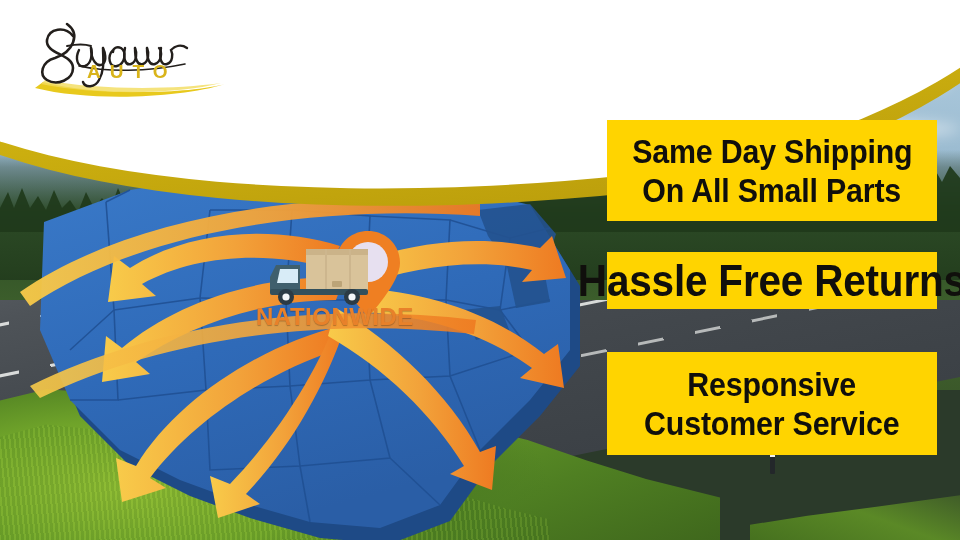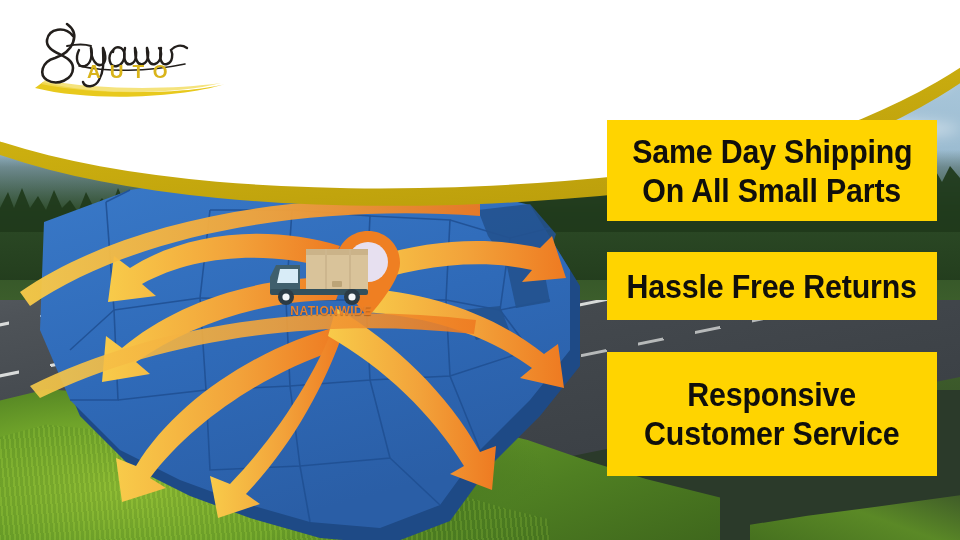--- a/index.html
+++ b/index.html
@@ -123,43 +123,43 @@
   .delivery svg { display:block; overflow:visible; }
 
   .nat-text {
     position:absolute; left:256px; top:306px; width:150px;
     text-align:center; line-height:.92;
     color:#e8812a;
     font-family:"Liberation Sans Narrow","Liberation Sans", sans-serif;
     font-weight:bold; letter-spacing:.5px;
     text-shadow:0 1px 1px rgba(0,0,0,.25);
   }
-  .nat-text .l1 { font-size:12px; display:block; }
+  .nat-text .l1 { font-size:24px; display:block; }
   .nat-text .l2 { font-size:27px; display:block; margin-top:1px; }
 
   
   .banner {
     position:absolute;
     background:#ffd400;
     color:#100f0c;
     display:flex; flex-direction:column;
     align-items:center; justify-content:center;
     font-family:"Liberation Sans Narrow","Liberation Sans", sans-serif;
     font-weight:bold;
     line-height:1.0;
     text-align:center;
     letter-spacing:-0.2px;
   }
   .banner span { display:block; white-space:nowrap; }
   #banner1 { left:607px; top:120px; width:330px; height:101px; font-size:33px; }
   #banner1 span { transform:scaleX(.92); }
   #banner1 span + span { margin-top:6px; }
-  #banner2 { left:607px; top:252px; width:330px; height:68px; font-size:33px;text-align:right; }
+  #banner2 { left:607px; top:252px; width:330px; height:57px; font-size:44px;text-align:right; }
   #banner2 span { transform:scaleX(.92); }
-  #banner3 { left:607px; top:352px; width:330px; height:124px; font-size:33px; }
+  #banner3 { left:607px; top:352px; width:330px; height:103px; font-size:33px; }
   #banner3 span { transform:scaleX(.92); }
   #banner3 span + span { margin-top:6px; }
 </style>
 </head>
 <body>
 
 <div id="stage">
 
   <div class="photo">
     <div class="sky"></div>

